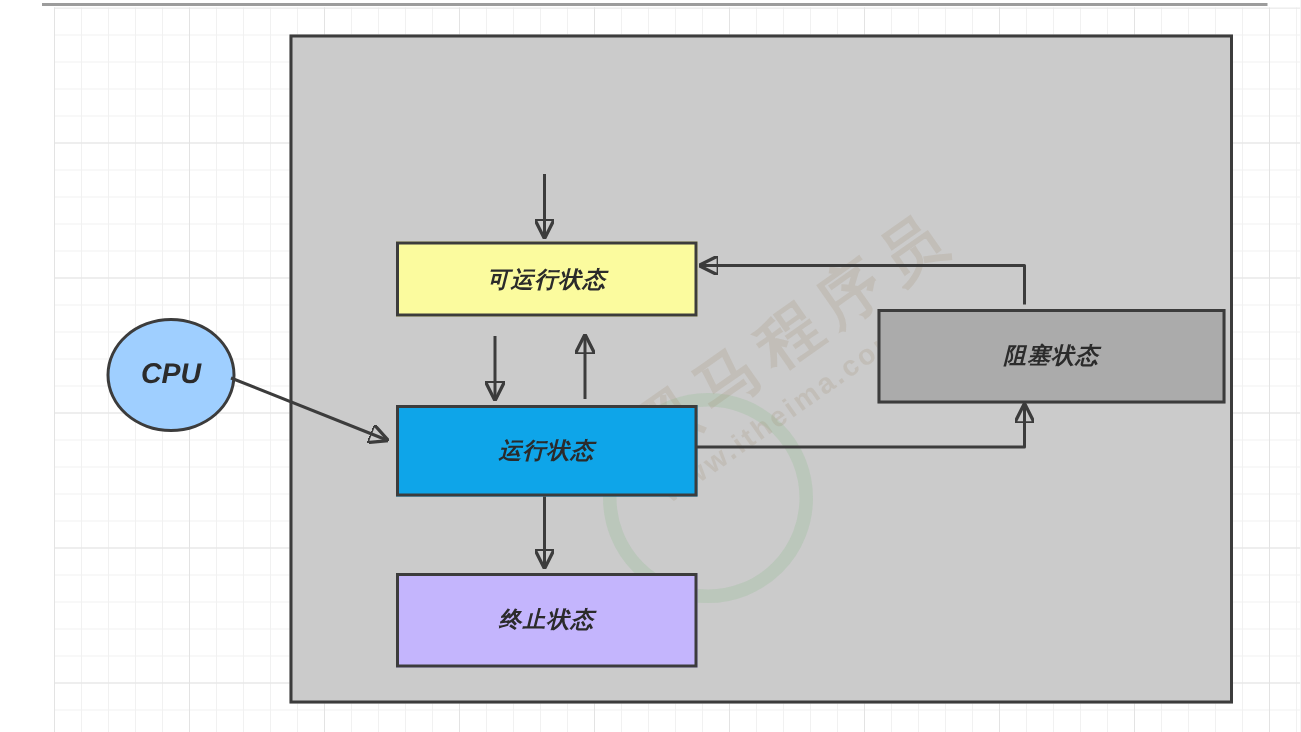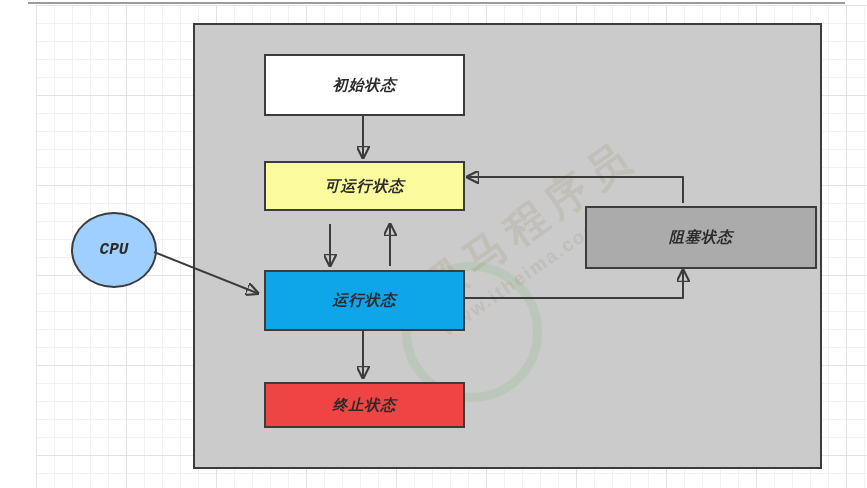--- a/index.html
+++ b/index.html
@@ -22,27 +22,27 @@
     background:#cbcbcb;border:2px solid #3c3c3c;box-sizing:border-box;overflow:hidden;
   }
   .node{
     position:absolute;display:flex;align-items:center;justify-content:center;
     border:2px solid #3c3c3c;box-sizing:border-box;
     font-weight:bold;font-style:italic;font-size:15px;color:#2b2b2b;letter-spacing:1px;
   }
   .n-initial   {left:69px;top:29px;width:201px;height:62px;background:#ffffff;}
   .n-runnable  {left:69px;top:136px;width:201px;height:50px;background:#fbfb9e;}
   .n-running   {left:69px;top:245px;width:201px;height:61px;background:#0ea5e9;}
-  .n-terminated{left:69px;top:357px;width:201px;height:46px;background:#ef4444;}
+  .n-terminated{left:69px;top:357px;width:201px;height:63px;background:#c4b5fd;}
   .n-blocked   {left:390px;top:181px;width:232px;height:63px;background:#ababab;}
   .n-cpu{
     position:absolute;left:71px;top:212px;width:86px;height:76px;border-radius:50%;
     background:#9fcfff;border:2px solid #3c3c3c;box-sizing:border-box;
     display:flex;align-items:center;justify-content:center;
-    font-weight:bold;font-style:italic;font-size:16px;color:#2b2b2b;font-family:Liberation Mono, monospace;
+    font-weight:bold;font-style:italic;font-size:19px;color:#2b2b2b;
   }
   #edges{position:absolute;left:0;top:0;width:867px;height:488px;pointer-events:none;}
   #edges path{stroke:#3c3c3c;stroke-width:2;fill:none;stroke-linejoin:round;}
   .wm{position:absolute;pointer-events:none;color:rgba(160,140,110,0.20);font-weight:bold;white-space:nowrap;}
   .wm-brand{left:334px;top:197px;font-size:42px;letter-spacing:8px;transform:translate(-50%,-50%) rotate(-35deg);}
   .wm-url{left:327px;top:252px;font-size:19px;letter-spacing:2px;transform:translate(-50%,-50%) rotate(-35deg);}
   .wm-ring{left:207px;top:237px;width:140px;height:140px;border-radius:50%;border:9px solid rgba(130,185,130,0.22);box-sizing:border-box;}
 </style>
 </head>
 <body>
@@ -50,21 +50,20 @@
 <div id="stage">
 
   <div id="top-rule"></div>
   <div id="grid"></div>
 
   <div id="container">
     <div class="wm wm-ring"></div>
     <div class="wm wm-brand">黑马程序员</div>
     <div class="wm wm-url">www.itheima.com</div>
 
-    <div class="node n-initial">初始状态</div>
     <div class="node n-runnable">可运行状态</div>
     <div class="node n-running">运行状态</div>
     <div class="node n-terminated">终止状态</div>
     <div class="node n-blocked">阻塞状态</div>
   </div>
 
   <div class="n-cpu">CPU</div>
 
   <svg id="edges" viewBox="0 0 867 488">
     <defs>

